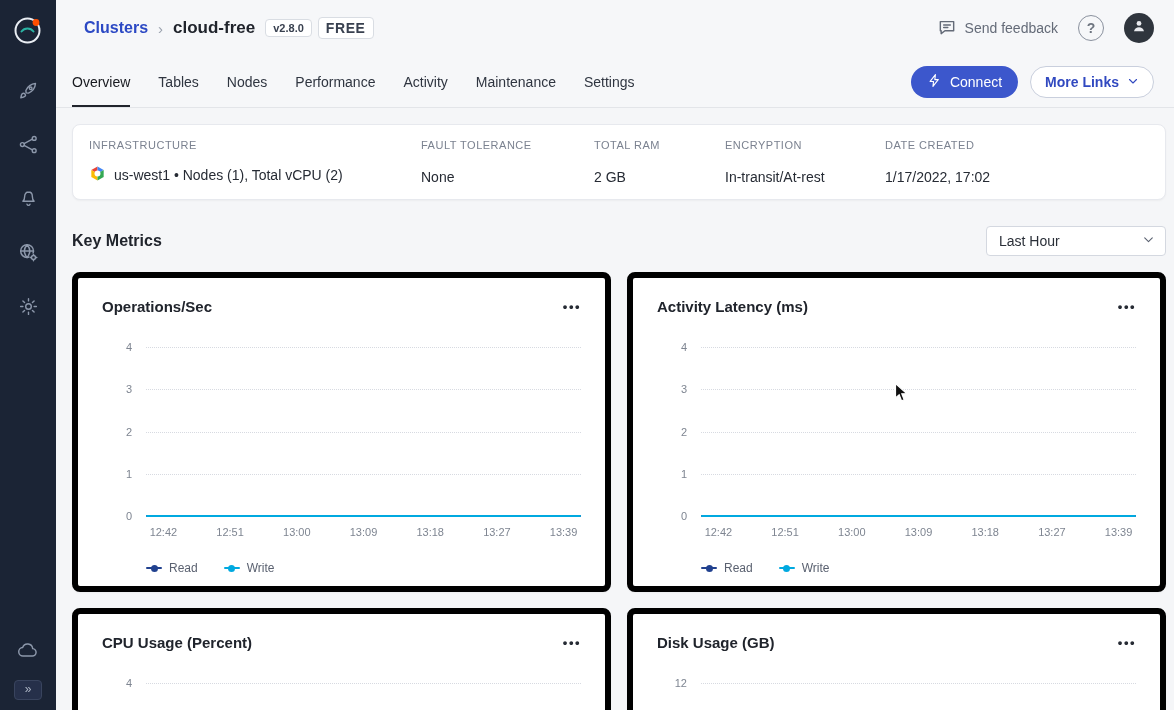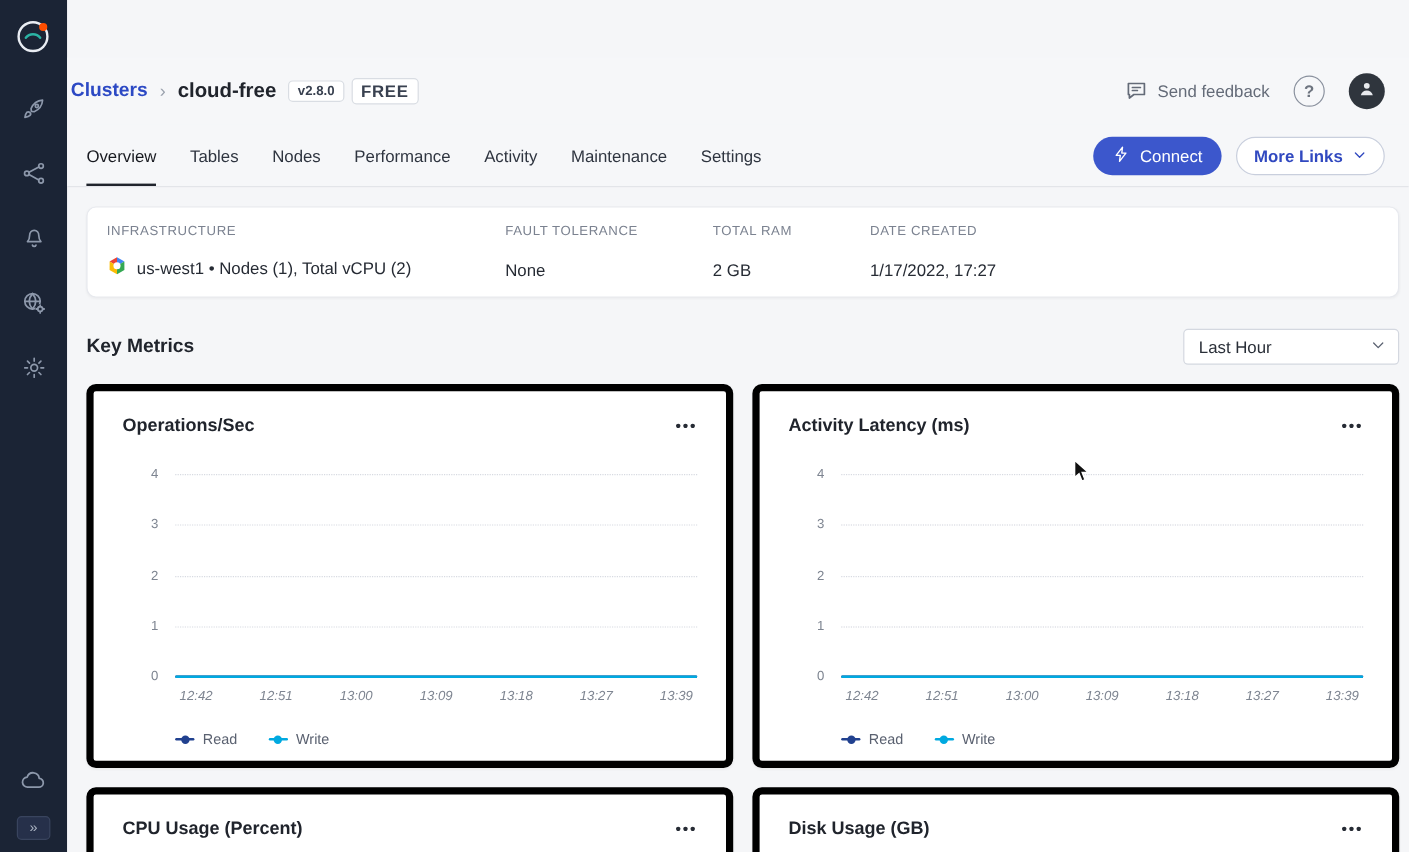--- a/index.html
+++ b/index.html
@@ -23,21 +23,21 @@
   .side-expand {
     margin-top:10px; width:28px; height:20px; border-radius:4px;
     background:#26304a; border:1px solid #39445e; color:#aab3c2;
     font-size:12px; line-height:17px; text-align:center; cursor:pointer;
   }
   .sidebar svg { stroke:#8d98ab; fill:none; stroke-width:1.6; stroke-linecap:round; stroke-linejoin:round; }
 
   
   .main { flex:1; min-width:0; display:flex; flex-direction:column; background:#f5f6f8; }
 
-  .topbar { height:56px; flex:0 0 56px; display:flex; align-items:center; padding:0 20px 0 3px; background:#f6f7f9;margin-top:48px; }
+  .topbar { height:56px; flex:0 0 56px; display:flex; align-items:center; padding:0 20px 0 28px; background:#f6f7f9; }
   .breadcrumb { display:flex; align-items:center; }
   .crumb-link { color:#2c49c4; font-weight:700; font-size:16px; cursor:pointer; text-decoration:none; }
   .crumb-sep { color:#9aa1ad; margin:0 10px; font-size:15px; }
   .cluster-name { font-size:17px; font-weight:700; color:#20242c; margin-right:10px; }
   .badge { font-size:11px; color:#394150; background:#fff; border:1px solid #d9dde3; border-radius:4px; padding:2px 7px; margin-right:6px; font-weight:600; }
   .badge-free { font-size:14px; letter-spacing:0.6px; }
   .topbar-right { margin-left:auto; display:flex; align-items:center; gap:20px; }
   .feedback { display:flex; align-items:center; gap:8px; color:#646b78; font-size:14px; cursor:pointer; }
   .help { width:26px; height:26px; border-radius:50%; border:1.7px solid #8a919e; color:#6d747f; display:flex; align-items:center; justify-content:center; font-size:14px; font-weight:700; cursor:pointer; }
   .avatar { width:30px; height:30px; border-radius:50%; background:#2f353d; display:flex; align-items:center; justify-content:center; cursor:pointer; }
@@ -69,21 +69,21 @@
   .chart-card { background:#fff; border:6px solid #000000; border-radius:8px; height:320px; position:relative; padding:20px 24px; box-shadow:0 1px 2px rgba(0,0,0,0.04); }
   .card-head { display:flex; justify-content:space-between; align-items:center; }
   .chart-title { font-size:15px; font-weight:700; color:#20242c; }
   .chart-menu { font-size:13px; letter-spacing:1.5px; color:#262b34; cursor:pointer; line-height:1; font-weight:700; }
   .ylabels { position:absolute; left:18px; top:69px; width:46px; height:169px; }
   .ylabel { position:absolute; right:10px; font-size:11px; color:#7e8591; }
   .plot { position:absolute; left:68px; right:24px; top:69px; height:169px; }
   .gridline { position:absolute; left:0; right:0; height:0; border-top:1px dotted #d7dae1; }
   .axisline { position:absolute; left:0; right:0; bottom:0; height:0; border-top:1px solid #c9ced8; }
   .seriesline { position:absolute; left:0; right:0; height:2px; border-radius:1px; }
-  .xlabels { position:absolute; left:68px; right:24px; top:248px; height:14px;font-style:italic; }
+  .xlabels { position:absolute; left:68px; right:24px; top:248px; height:14px; }
   .xlabel { position:absolute; transform:translateX(-50%); font-size:11px; color:#7e8591; white-space:nowrap; }
   .legend { position:absolute; left:68px; top:283px; display:flex; gap:26px; align-items:center; }
   .legend-item { display:flex; align-items:center; gap:7px; cursor:pointer; }
   .legend-label { font-size:12px; color:#5a6170; }
   .legend-marker { width:16px; height:2px; position:relative; border-radius:1px; }
   .legend-dot { position:absolute; width:7px; height:7px; border-radius:50%; left:4.5px; top:-2.5px; }
 
   .cursor { position:absolute; left:894px; top:382px; z-index:40; pointer-events:none; }
 </style>
 </head>
@@ -228,23 +228,29 @@
               <span>None</span>
             </div>
           </div>
           <div class="info-col">
             <div class="info-label">TOTAL RAM</div>
             <div class="info-value">
               <span>2 GB</span>
             </div>
           </div>
           <div class="info-col">
+            <div class="info-label">ENCRYPTION</div>
+            <div class="info-value">
+              <span>In-transit/At-rest</span>
+            </div>
+          </div>
+          <div class="info-col">
             <div class="info-label">DATE CREATED</div>
             <div class="info-value">
-              <span>1/17/2022, 17:27</span>
+              <span>1/17/2022, 17:02</span>
             </div>
           </div>
         </section>
 
       <div class="metrics-head">
         <h2>Key Metrics</h2>
         <div class="select">
           <span>Last Hour</span>
           <span>
             <svg width="13" height="13" viewBox="0 0 24 24" fill="none" stroke="#5a6170" stroke-width="2" stroke-linecap="round" stroke-linejoin="round">

